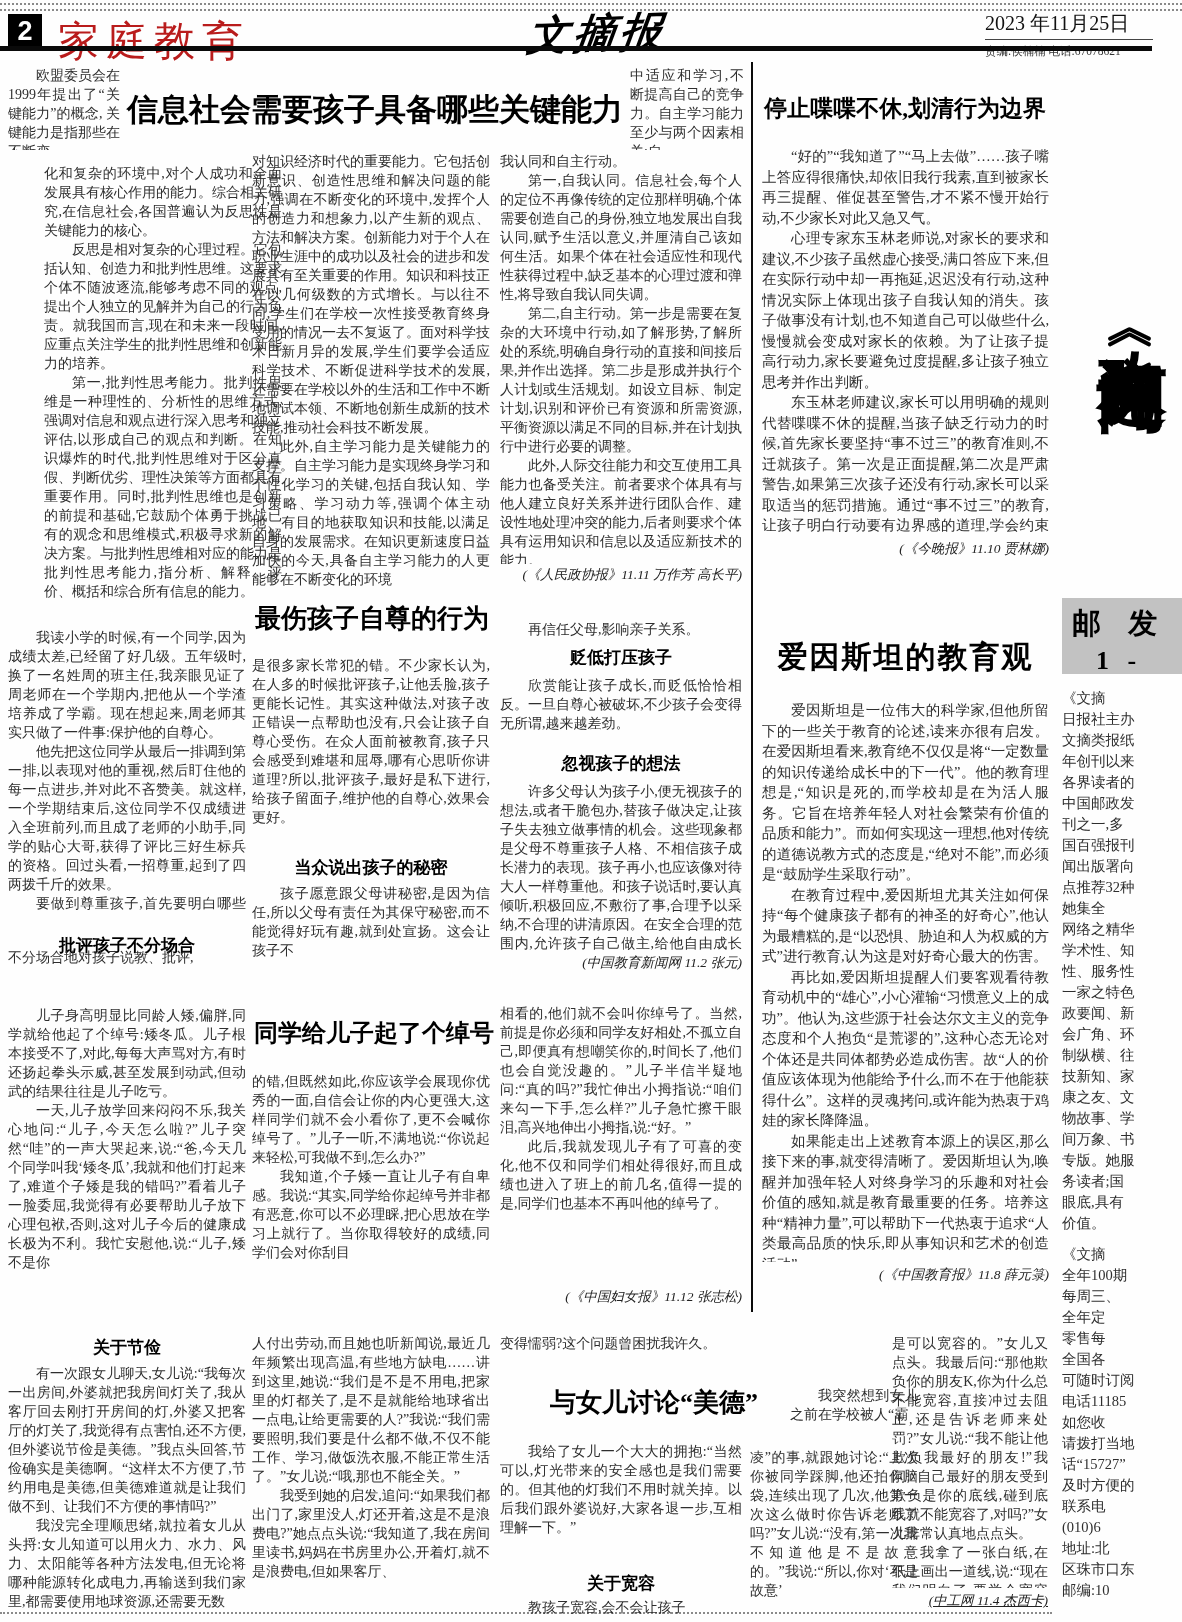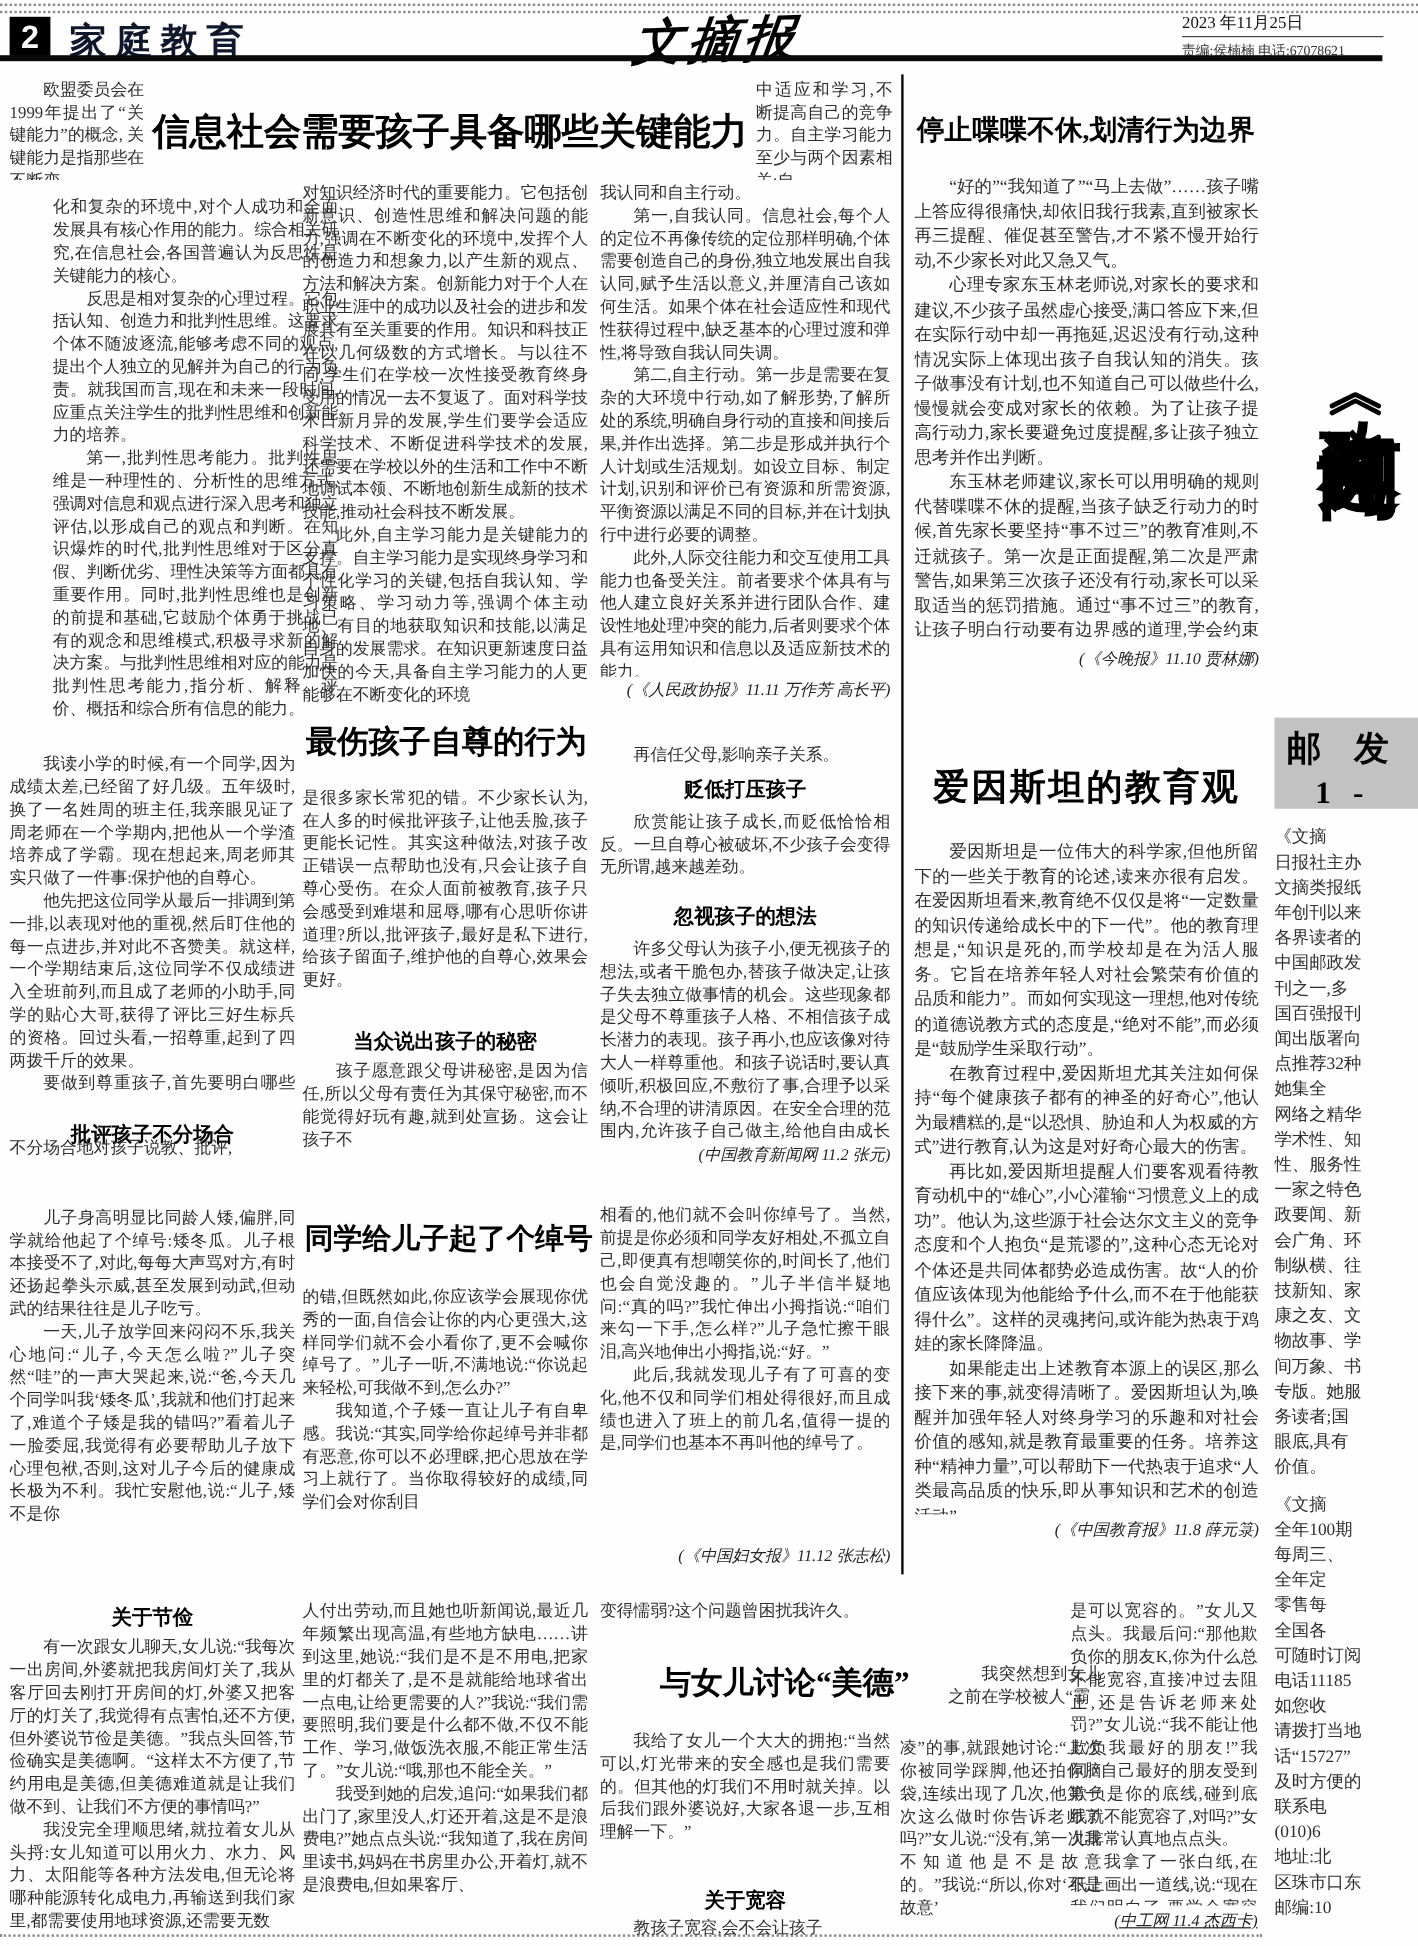--- a/index.html
+++ b/index.html
@@ -4,24 +4,24 @@
 <style>
   html,body{margin:0;padding:0;background:#e9e7e2;}
   #page{position:relative;width:1182px;height:1622px;background:#fefefe;overflow:hidden;
         font-family:"Liberation Serif","DejaVu Serif",serif;color:#2e2e2e;}
   .abs{position:absolute;}
   .dotted{border-top:2px dotted #8a8a8a;height:0;}
   .rule{background:#0a0a0a;}
   
   .pagenum{background:#000;color:#fff;font-weight:bold;font-family:"Liberation Sans",sans-serif;
            font-size:27px;text-align:center;line-height:34px;}
-  .section-title{font-size:31px;font-weight:bold;color:#0f172a;letter-spacing:7px;}
+  .section-title{font-size:41px;font-weight:normal;color:#b91c1c;letter-spacing:7px;}
   .masthead{font-size:41px;font-weight:bold;font-style:italic;color:#000;letter-spacing:5px;
             transform:skewX(-9deg) rotate(-2deg);}
-  .date-line{font-size:14px;color:#111;border-bottom:1px solid #444;padding-bottom:2px;}
+  .date-line{font-size:20px;color:#111;border-bottom:1px solid #444;padding-bottom:2px;}
   .editor-line{font-size:11.5px;color:#333;margin-top:4px;}
   
   .headline{font-weight:bold;color:#000;text-align:center;line-height:1.15;}
   .col{overflow:hidden;text-align:justify;font-size:14px;line-height:19px;}
   .colw{overflow:hidden;text-align:justify;font-size:14.5px;line-height:20.5px;}
   .col p,.colw p{margin:0;text-indent:2em;}
   p.ni{text-indent:0;}
   .sub{font-weight:bold;color:#000;text-align:center;font-size:17px;}
   .byline{text-align:right;font-size:13.5px;color:#222;background:#fefefe;font-style:italic;}
   .vrule{width:2px;background:#0a0a0a;}

